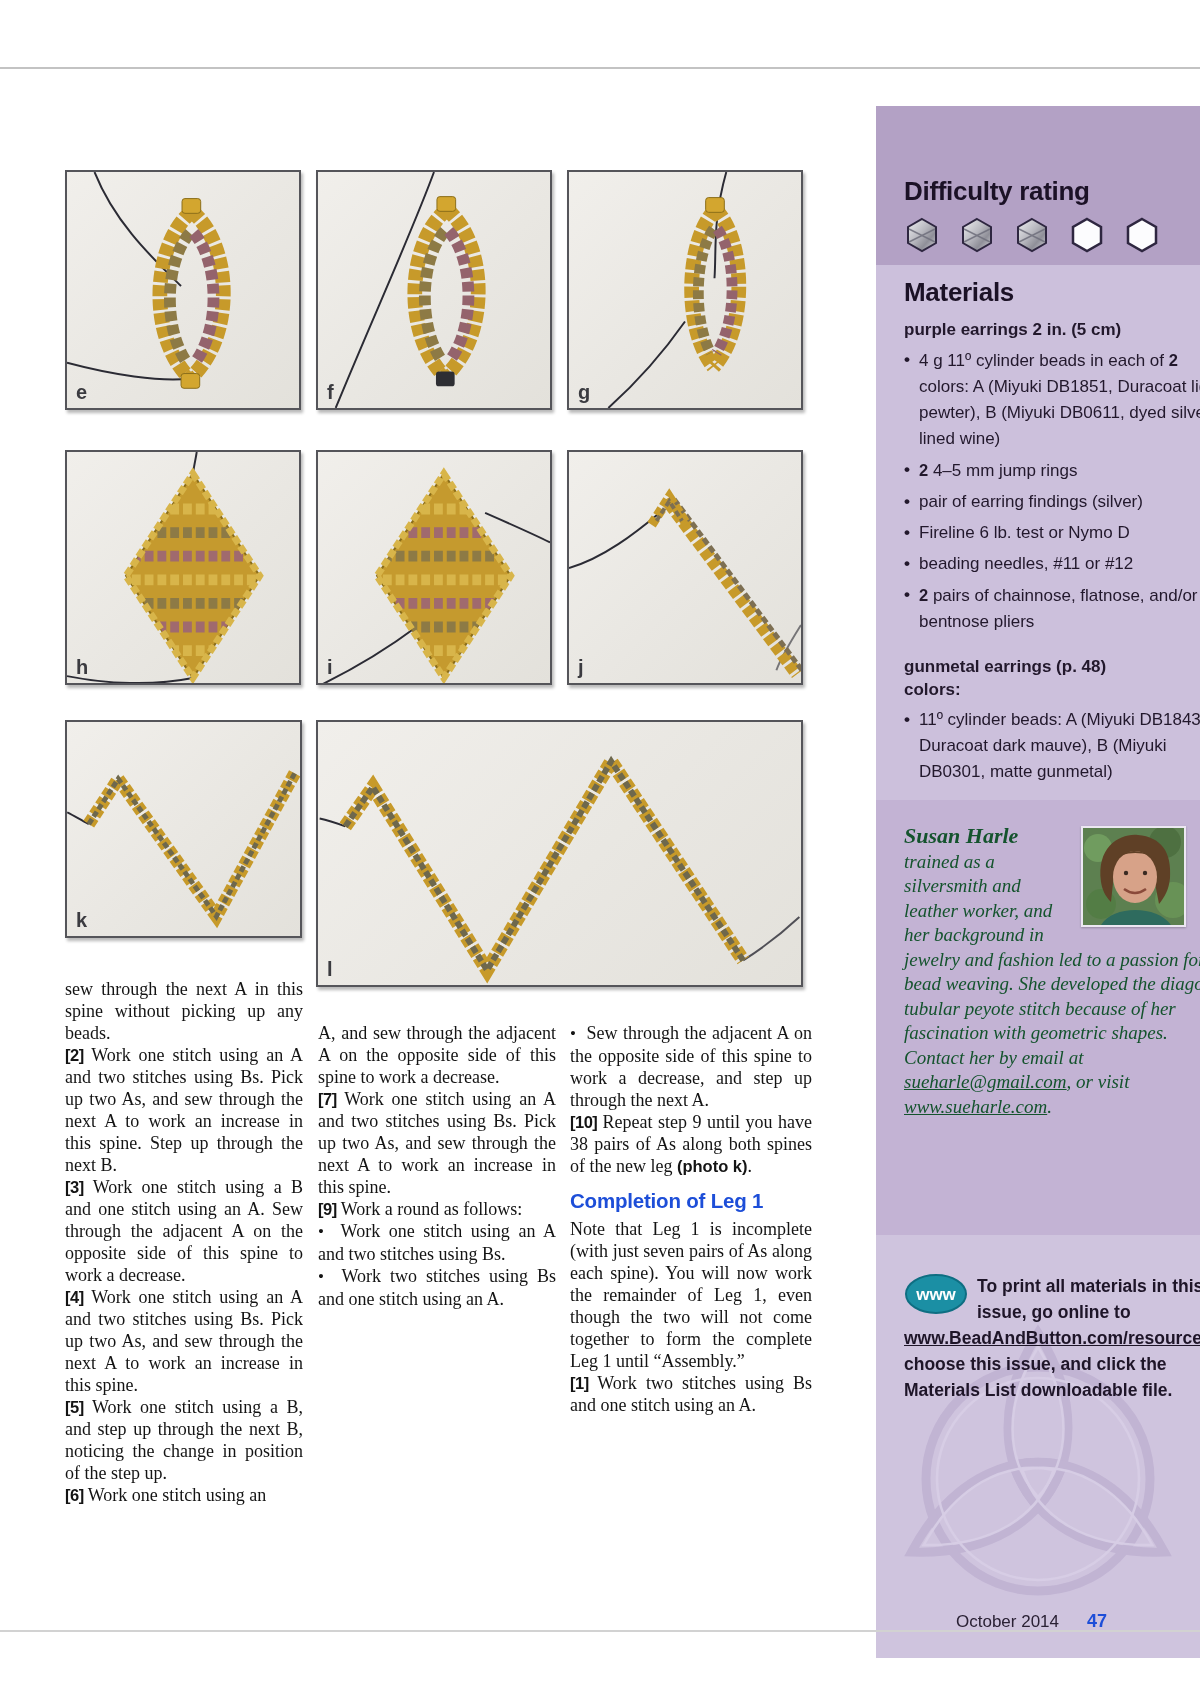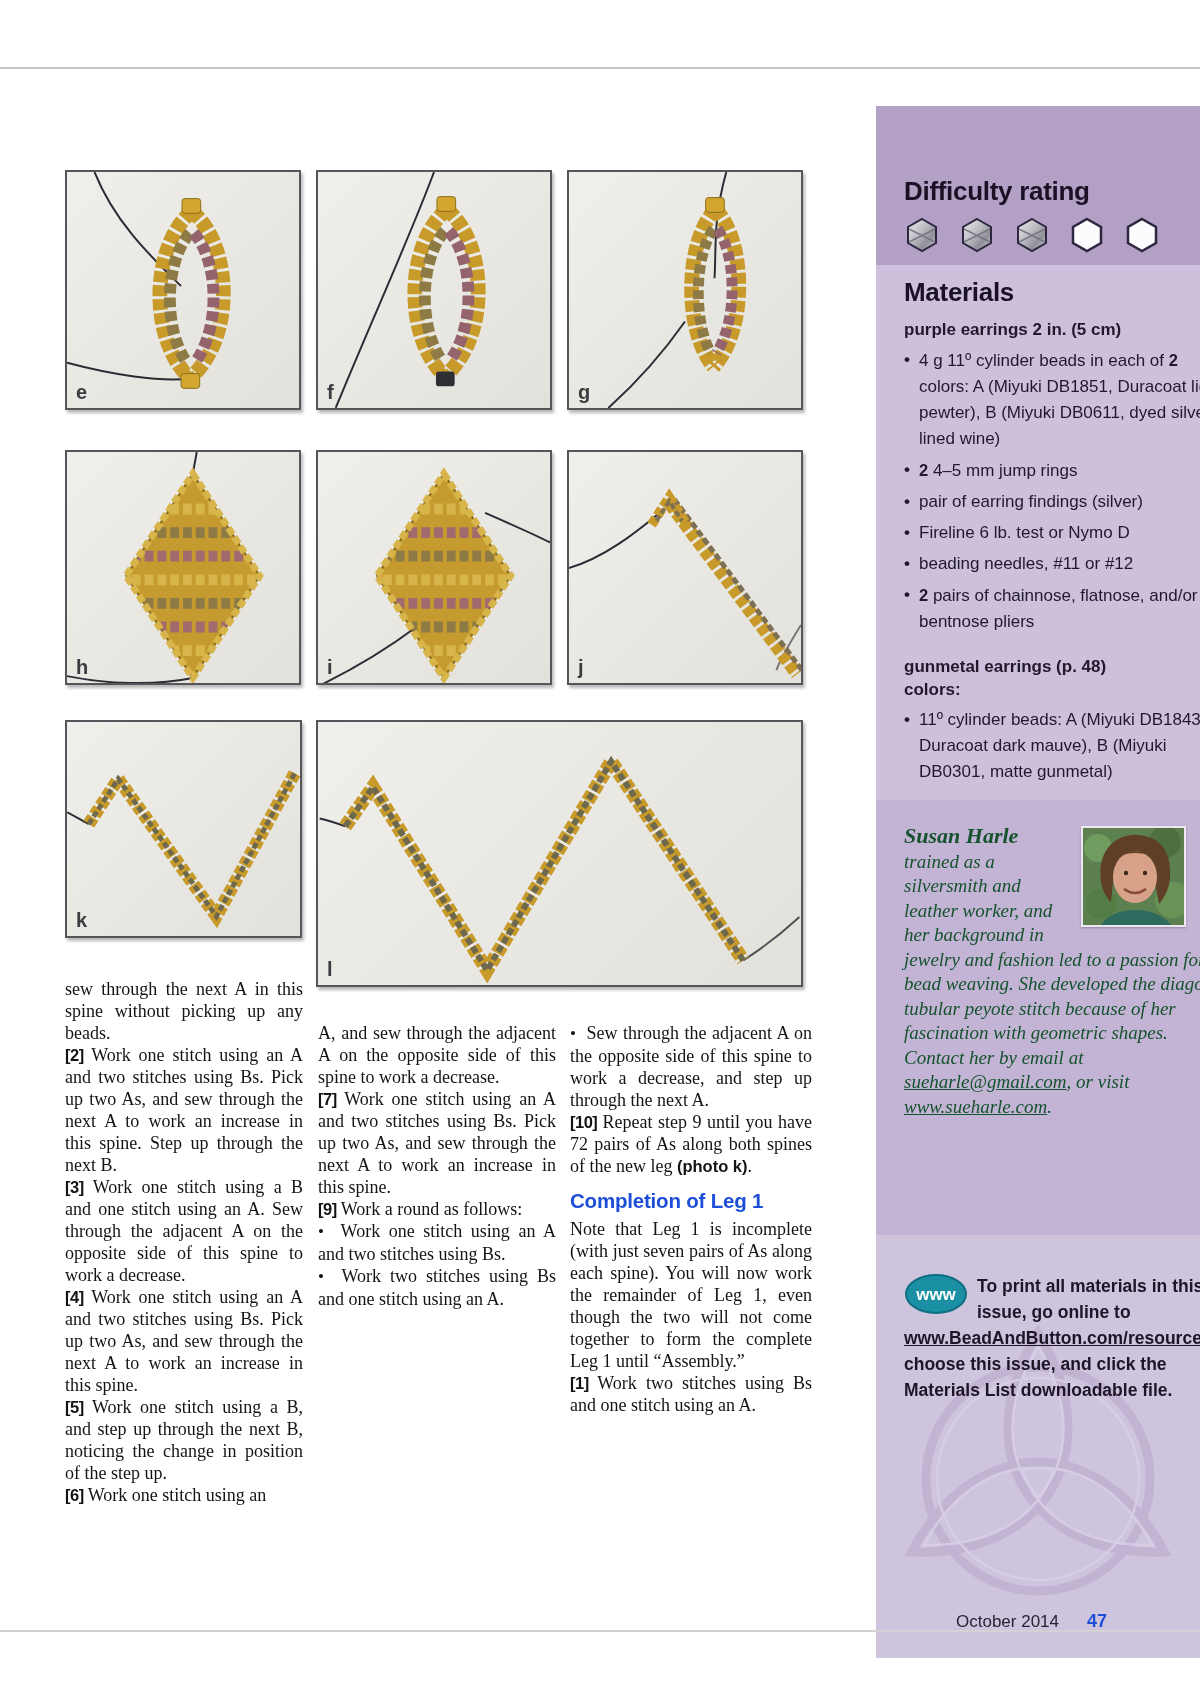--- a/index.html
+++ b/index.html
@@ -194,21 +194,21 @@
     </div>
   <div class="col" style="left:318px;top:1022px;width:238px;">
       <p class="para"><span>A, and sew through the adjacent A on the opposite side of this spine to work a decrease.</span></p>
       <p class="para"><span class="stepnum">[7]&nbsp;</span><span>Work one stitch using an A and two stitches using Bs. Pick up two As, and sew through the next A to work an increase in this spine.</span></p>
       <p class="para"><span class="stepnum">[9]&nbsp;</span><span>Work a round as follows:</span></p>
       <p class="para"><span class="bull">•&nbsp; </span><span>Work one stitch using an A and two stitches using Bs.</span></p>
       <p class="para"><span class="bull">•&nbsp; </span><span>Work two stitches using Bs and one stitch using an A.</span></p>
     </div>
   <div class="col" style="left:570px;top:1022px;width:242px;">
       <p class="para"><span class="bull">•&nbsp; </span><span>Sew through the adjacent A on the opposite side of this spine to work a decrease, and step up through the next A.</span></p>
-      <p class="para"><span class="stepnum">[10]&nbsp;</span><span>Repeat step 9 until you have 72 pairs of As along both spines of the new leg </span><span class="seg-b">(photo k)</span><span>.</span></p>
+      <p class="para"><span class="stepnum">[10]&nbsp;</span><span>Repeat step 9 until you have 38 pairs of As along both spines of the new leg </span><span class="seg-b">(photo k)</span><span>.</span></p>
       <div class="col-heading"><span>Completion of Leg 1</span></div>
       <p class="para"><span>Note that Leg 1 is incomplete (with just seven pairs of As along each spine). You will now work the remainder of Leg 1, even though the two will not come together to form the complete Leg 1 until “Assembly.”</span></p>
       <p class="para"><span class="stepnum">[1]&nbsp;</span><span>Work two stitches using Bs and one stitch using an A.</span></p>
     </div>
 
   <div class="band band-difficulty">
     <div class="sb-h1">Difficulty rating</div>
     <svg class="hexrow" id="hexrow" width="280" height="36" viewBox="0 0 280 36">
       <defs>
         <linearGradient id="silverg" x1="0" y1="0" x2="1" y2="1">

